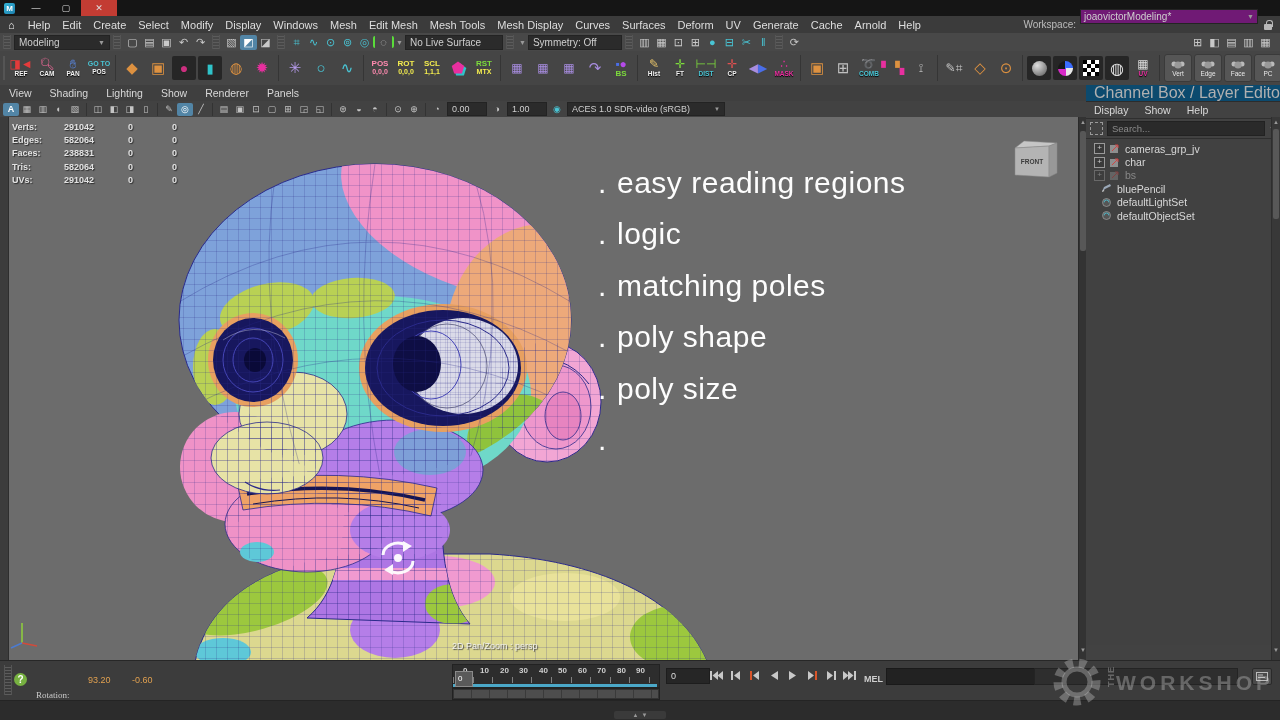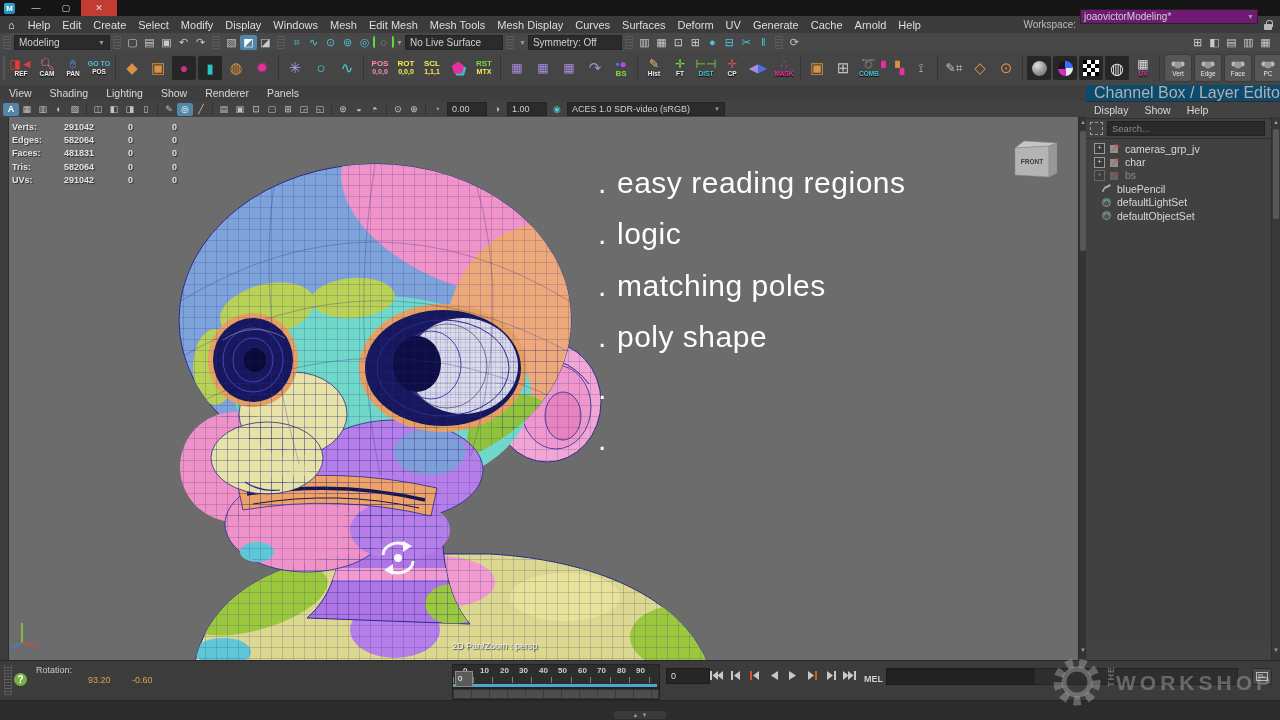--- a/index.html
+++ b/index.html
@@ -99,21 +99,21 @@
        text-align:center;margin-left:8px;margin-right:3px;flex:none;}
   .noexp{width:14px;flex:none;}
   .tree-ico{width:13px;height:11px;margin-right:4px;flex:none;display:flex;align-items:center;justify-content:center;}
   .rp-scroll{position:absolute;right:0;top:32px;width:8px;height:543px;background:#383838;border-left:1px solid #2e2e2e;}
   .rp-scroll .thumb{position:absolute;left:1px;top:12px;width:6px;height:90px;background:#585858;border-radius:2px;}
   .rp-scroll .sa{position:absolute;left:0;width:8px;font-size:6px;color:#999;text-align:center;cursor:pointer;}
   
   .bottombar{position:absolute;left:0;top:660px;width:1280px;height:40px;background:#3c3c3c;border-top:1px solid #272727;}
   .help-icon{position:absolute;left:14px;top:12px;width:13px;height:13px;border-radius:50%;background:#77b141;
              color:#fff;font-size:10px;font-weight:bold;text-align:center;line-height:13px;cursor:pointer;}
-  .rot-label{position:absolute;left:36px;top:4px;font-size:9px;color:#c9c9c9;}
+  .rot-label{position:absolute;left:36px;top:29px;font-size:9px;color:#c9c9c9;font-family:Liberation Serif, serif;}
   .rot-v1{position:absolute;left:88px;top:14px;font-size:9px;color:#e0a050;}
   .rot-v2{position:absolute;left:132px;top:14px;font-size:9px;color:#e0a050;}
   .timeline{position:absolute;left:452px;top:3px;width:206px;height:22px;background:#2d2d2d;border:1px solid #222;}
   .tl-num{position:absolute;top:1px;font-size:8px;color:#cfcfcf;font-weight:bold;}
   .tl-ticks{position:absolute;left:0;top:12px;width:204px;height:6px;
             background:repeating-linear-gradient(90deg,#808080 0 1px,transparent 1px 19.6px);}
   .tl-bar{position:absolute;left:0;bottom:0;width:204px;height:3px;background:#4ba8c8;}
   .tl-current{position:absolute;left:2px;top:6px;width:14px;height:14px;background:#5a5a5a;border:1px solid #8a8a8a;
               color:#fff;font-size:8px;text-align:left;padding-left:2px;line-height:13px;}
   .rangeslider{position:absolute;left:452px;top:27px;width:206px;height:10px;background:#333;border:1px solid #222;
@@ -490,21 +490,21 @@
           <span class="s">0</span>
         </div>
       <div class="hud-row">
           <span class="l">Edges:</span>
           <span class="v">582064</span>
           <span class="s">0</span>
           <span class="s">0</span>
         </div>
       <div class="hud-row">
           <span class="l">Faces:</span>
-          <span class="v">481831</span>
+          <span class="v">238831</span>
           <span class="s">0</span>
           <span class="s">0</span>
         </div>
       <div class="hud-row">
           <span class="l">Tris:</span>
           <span class="v">582064</span>
           <span class="s">0</span>
           <span class="s">0</span>
         </div>
       <div class="hud-row">
@@ -665,20 +665,21 @@
       <div class="anno-row">
           <span class="b">.</span>
           <span>matching poles</span>
         </div>
       <div class="anno-row">
           <span class="b">.</span>
           <span>poly shape</span>
         </div>
       <div class="anno-row">
           <span class="b">.</span>
+          <span>poly size</span>
         </div>
       <div class="anno-row">
           <span class="b">.</span>
         </div>
     </div>
 
     <svg class="axis-gizmo" width="36" height="36">
       <line x1="16" y1="28" x2="16" y2="8" stroke="#8fd13b" stroke-width="1.5"></line>
       <line x1="16" y1="28" x2="31" y2="31" stroke="#d14b3b" stroke-width="1.5"></line>
       <line x1="16" y1="28" x2="5" y2="33" stroke="#4b7bd1" stroke-width="1.5"></line>

